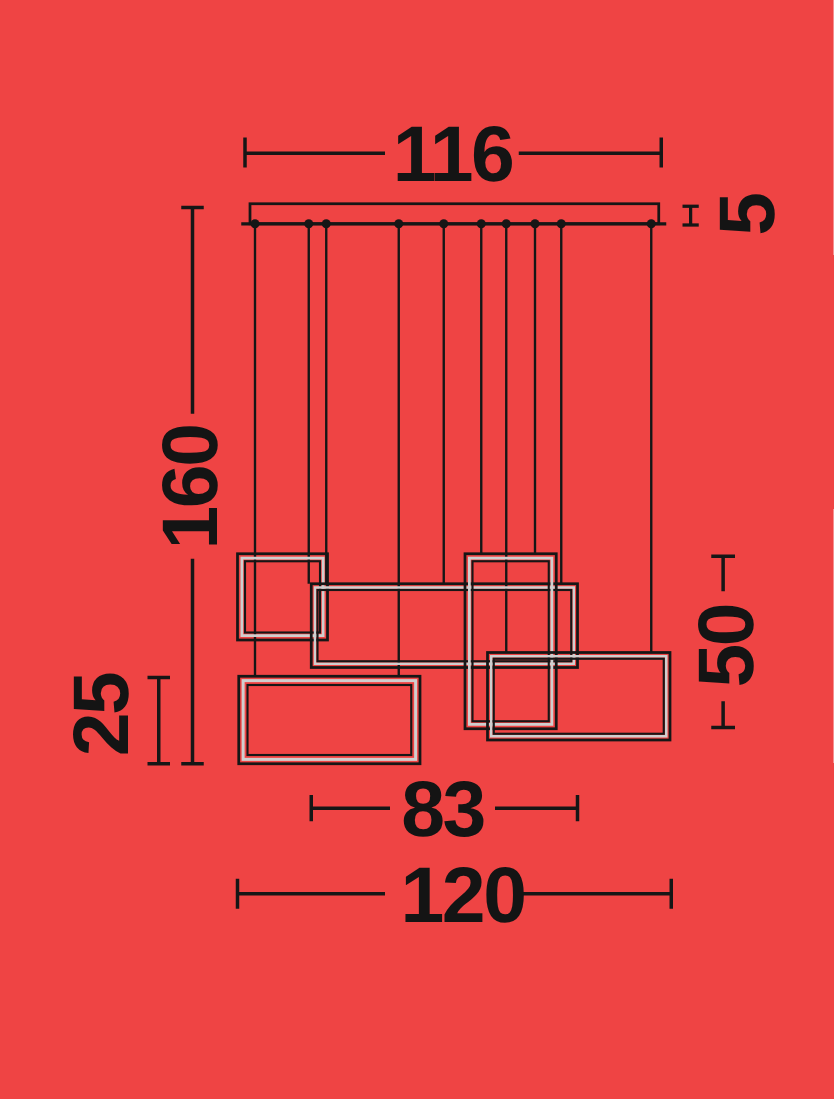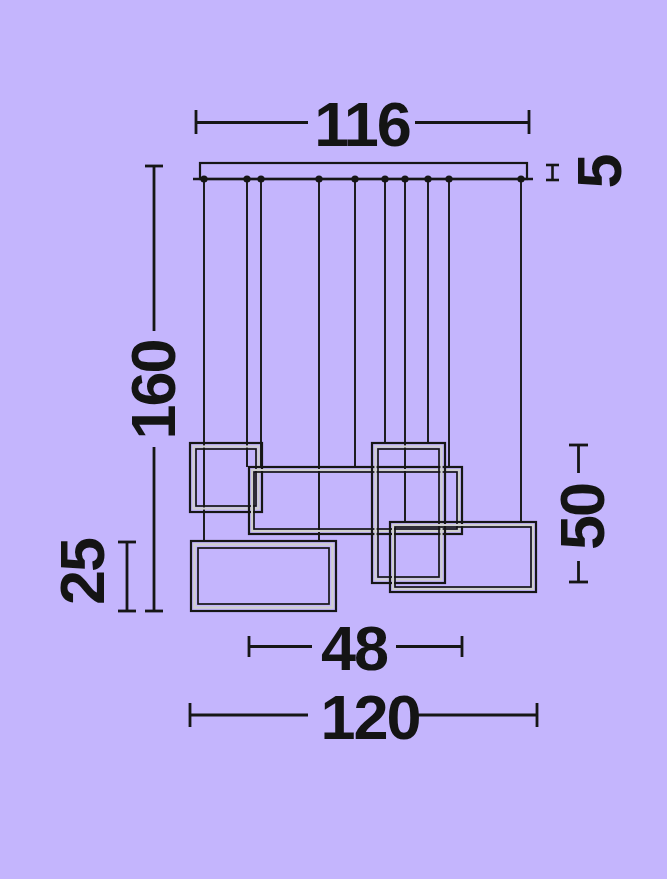--- a/index.html
+++ b/index.html
@@ -1,19 +1,19 @@
 <!DOCTYPE html>
 <html><head>
 <meta charset="utf-8">
 <style>
   html,body{margin:0;padding:0;background:#ffffff;}
   .stage{
     position:relative;
     width:667px;height:879px;
-    background:#c4b5fd;
+    background:#ef4444;
     overflow:hidden;
     font-family:"Liberation Sans",sans-serif;
   }
   .drawing-svg{position:absolute;left:0;top:0;}
   .dim-label{
     position:absolute;
     font-family:"Liberation Sans",sans-serif;
     font-weight:bold;
     font-size:63px;
     letter-spacing:-2px;
@@ -144,17 +144,17 @@
   <div class="dim-label" style="left:362px;top:124px">116</div>
 
   <div class="dim-label rot" style="left:599px;top:172px">5</div>
 
   <div class="dim-label rot" style="left:153px;top:390px">160</div>
 
   <div class="dim-label rot" style="left:82px;top:572px">25</div>
 
   <div class="dim-label rot" style="left:582px;top:517px">50</div>
 
-  <div class="dim-label" style="left:354px;top:648px">48</div>
+  <div class="dim-label" style="left:354px;top:648px">83</div>
 
   <div class="dim-label" style="left:370px;top:717px">120</div>
 
 </div>
 
 </body></html>

